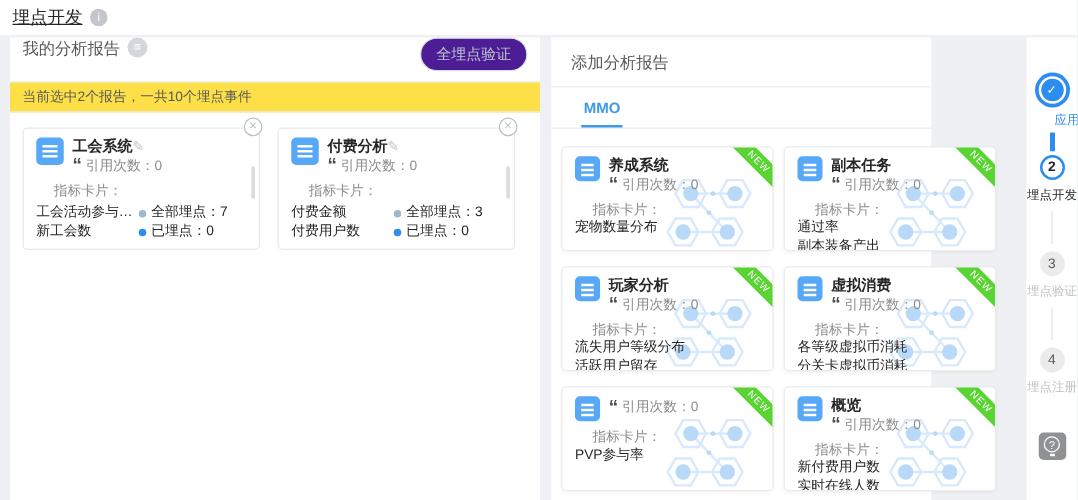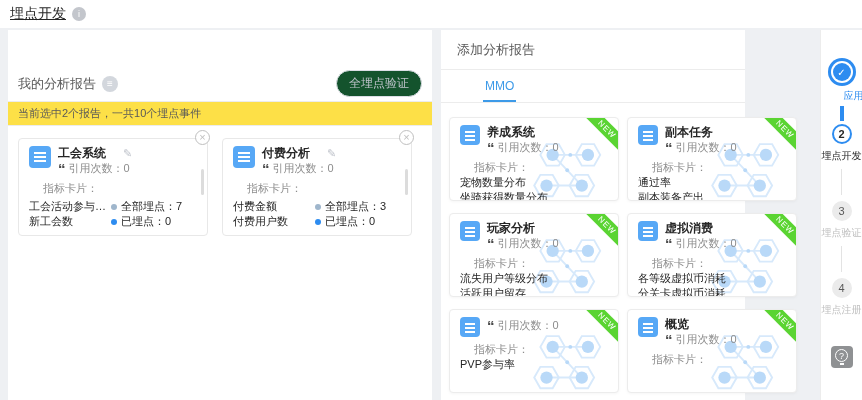--- a/index.html
+++ b/index.html
@@ -10,56 +10,56 @@
   }
   
   .topbar { position:absolute; top:0; left:0; right:0; height:28px; background:#fff; display:flex; align-items:center; padding:0 10px; }
   .page-title { font-size:14px; color:#262626; text-decoration:underline; }
   .info-icon { width:14px; height:14px; border-radius:50%; background:#c3c6cc; color:#fff; font-size:9px; font-style:normal;
     display:inline-flex; align-items:center; justify-content:center; margin-left:6px; cursor:pointer; }
   
   .panel { position:absolute; top:30px; bottom:0; background:#fff; }
   .left-panel  { left:8px;  width:424px; }
   .right-panel { left:441px; width:304px; }
-  .panel-header { height:36px; display:flex; align-items:center; padding:0 10px; border-bottom:1px solid #ececec;margin-top:36px; }
+  .panel-header { height:36px; display:flex; align-items:flex-start; padding:0 10px; border-bottom:1px solid #ececec; }
   .panel-title { font-size:13px; color:#595959; }
   .reports-icon { width:16px; height:16px; border-radius:50%; background:#d3d7dd; color:#fff; font-size:10px; font-style:normal;
     display:inline-flex; align-items:center; justify-content:center; margin-left:6px; }
-  .verify-btn { margin-left:auto; background:#14532d; border:1px solid #dcdfe6; color:#c0c4cc; border-radius:14px;
+  .verify-btn { margin-left:auto; background:#4c1d95; border:1px solid #dcdfe6; color:#c0c4cc; border-radius:14px;
     font-size:12px; padding:4px 12px; cursor:not-allowed; font-family:inherit; }
   .sub-bar { background:#fde047; border-bottom:1px solid #ececec; color:#595959; font-size:11px; padding:4px 10px; }
   
   .sel-cards { display:flex; gap:14px; padding:12px 10px; }
   .sel-card { position:relative; width:190px; border:1px solid #e8e8e8; border-radius:4px; background:#fff; padding:7px 10px 6px 10px; }
   .close-btn { position:absolute; top:-9px; right:-3px; width:15px; height:15px; border:1px solid #bfbfbf; border-radius:50%;
     background:#fff; color:#bfbfbf; font-size:11px; line-height:13px; text-align:center; cursor:pointer; z-index:3; font-style:normal; }
   .card-head { display:flex; }
   .doc-icon { flex:0 0 auto; width:22px; height:22px; border-radius:4px; background:#57a8f6; margin-right:7px; position:relative; }
   .doc-icon::before { content:""; position:absolute; left:5px; right:5px; top:6px; height:2px; background:#fff;
     box-shadow:0 4px 0 #fff, 0 8px 0 #fff; }
   .head-text { flex:1; min-width:0; }
-  .title-row { display:flex; align-items:center; gap:17px; }
+  .title-row { display:flex; align-items:center; gap:0; }
   .card-title { font-size:12px; font-weight:bold; color:#262626; line-height:14px; }
   .edit-icon { color:#c0c4cc; font-size:11px; font-style:normal; cursor:pointer; }
   .ref-row { display:flex; align-items:center; gap:3px; margin-top:1px; }
   .quote-icon { font-weight:bold; font-size:15px; line-height:10px; color:#4a4a4a; font-style:normal; }
   .ref-count { font-size:11px; color:#8c8c8c; }
   .cards-label { font-size:11px; color:#8c8c8c; margin-top:5px;margin-left:14px; }
   .metric-area { display:flex; margin-top:3px; }
   .metric-col { flex:1; min-width:0; }
   .metric { font-size:11px; color:#262626; line-height:15px; white-space:nowrap; overflow:hidden; text-overflow:ellipsis; }
   .status-col { flex:0 0 auto; width:86px; }
   .status-line { display:flex; align-items:center; gap:4px; font-size:11px; color:#262626; line-height:15px; }
   .dot { width:6px; height:6px; border-radius:50%; display:inline-block; }
   .dot-gray { background:#9fb6cc; }
   .dot-blue { background:#2d8cf0; }
   .scroll-thumb { position:absolute; right:3px; top:30px; width:3px; height:26px; border-radius:2px; background:#dcdcdc; cursor:grab; }
   
   .panel-header2 { padding:11px 16px 10px 16px; font-size:13px; color:#595959; border-bottom:1px solid #ececec; }
-  .tab-bar { border-bottom:1px solid #ececec; padding-left:42px; }
+  .tab-bar { border-bottom:1px solid #ececec; padding-left:24px;font-weight:bold; }
   .tab { display:inline-block; font-size:12px; color:#3d9ae8; padding:9px 2px 7px 2px; border-bottom:2px solid #3d9ae8; cursor:pointer; }
   .grid { display:grid; grid-template-columns:170px 170px; column-gap:8px; row-gap:12px; padding:14px 8px; }
   .lib-card { position:relative; height:84px; border:1px solid #ececec; border-radius:4px; background:#fff;
     box-shadow:0 1px 3px rgba(0,0,0,0.04); overflow:hidden; padding:7px 10px; cursor:pointer; }
   .lib-card .card-head, .lib-card .cards-label, .lib-card .metric-col { position:relative; z-index:1; }
   .ribbon { position:absolute; top:5px; right:-15px; width:52px; transform:rotate(45deg); background:#5ad432;
     color:#fff; font-size:8px; line-height:13px; text-align:center; letter-spacing:1px; z-index:2; }
   .watermark { position:absolute; right:-4px; top:20px; z-index:0; }
   
   .sidebar { position:absolute; right:0; top:30px; bottom:0; width:42px; background:#fff; border-left:1px solid #ececec;
@@ -209,21 +209,20 @@
             </div>
           <div class="ref-row">
               <i class="quote-icon">“</i>
               <span class="ref-count">引用次数：0</span>
             </div>
         </div>
       </div>
       <div class="cards-label">指标卡片：</div>
       <div class="metric-col">
         <div class="metric">宠物数量分布</div>
-        <div class="metric">坐骑获得数量分布</div>
       </div>
     </div>
 
     <div class="lib-card">
       <div class="ribbon">NEW</div>
       <svg class="watermark" width="108" height="66" viewBox="0 0 108 86">
         <g stroke="#d7e9fb" stroke-width="2.5" fill="none">
           <line x1="34" y1="22" x2="80" y2="22"></line>
             <line x1="34" y1="22" x2="72" y2="62"></line>
             <line x1="26" y1="62" x2="72" y2="62"></line>
@@ -403,20 +402,24 @@
           <div class="title-row">
               <span class="card-title">概览</span>
             </div>
           <div class="ref-row">
               <i class="quote-icon">“</i>
               <span class="ref-count">引用次数：0</span>
             </div>
         </div>
       </div>
       <div class="cards-label">指标卡片：</div>
+      <div class="metric-col">
+        <div class="metric">新付费用户数</div>
+        <div class="metric">实时在线人数</div>
+      </div>
     </div>
   </div>
 </div>
 
 <div class="sidebar">
   <div class="step-circle step-done">
     <span>✓</span>
   </div>
   <div class="step-label lbl-done">应用集成</div>
   <div class="conn-blue"></div>

